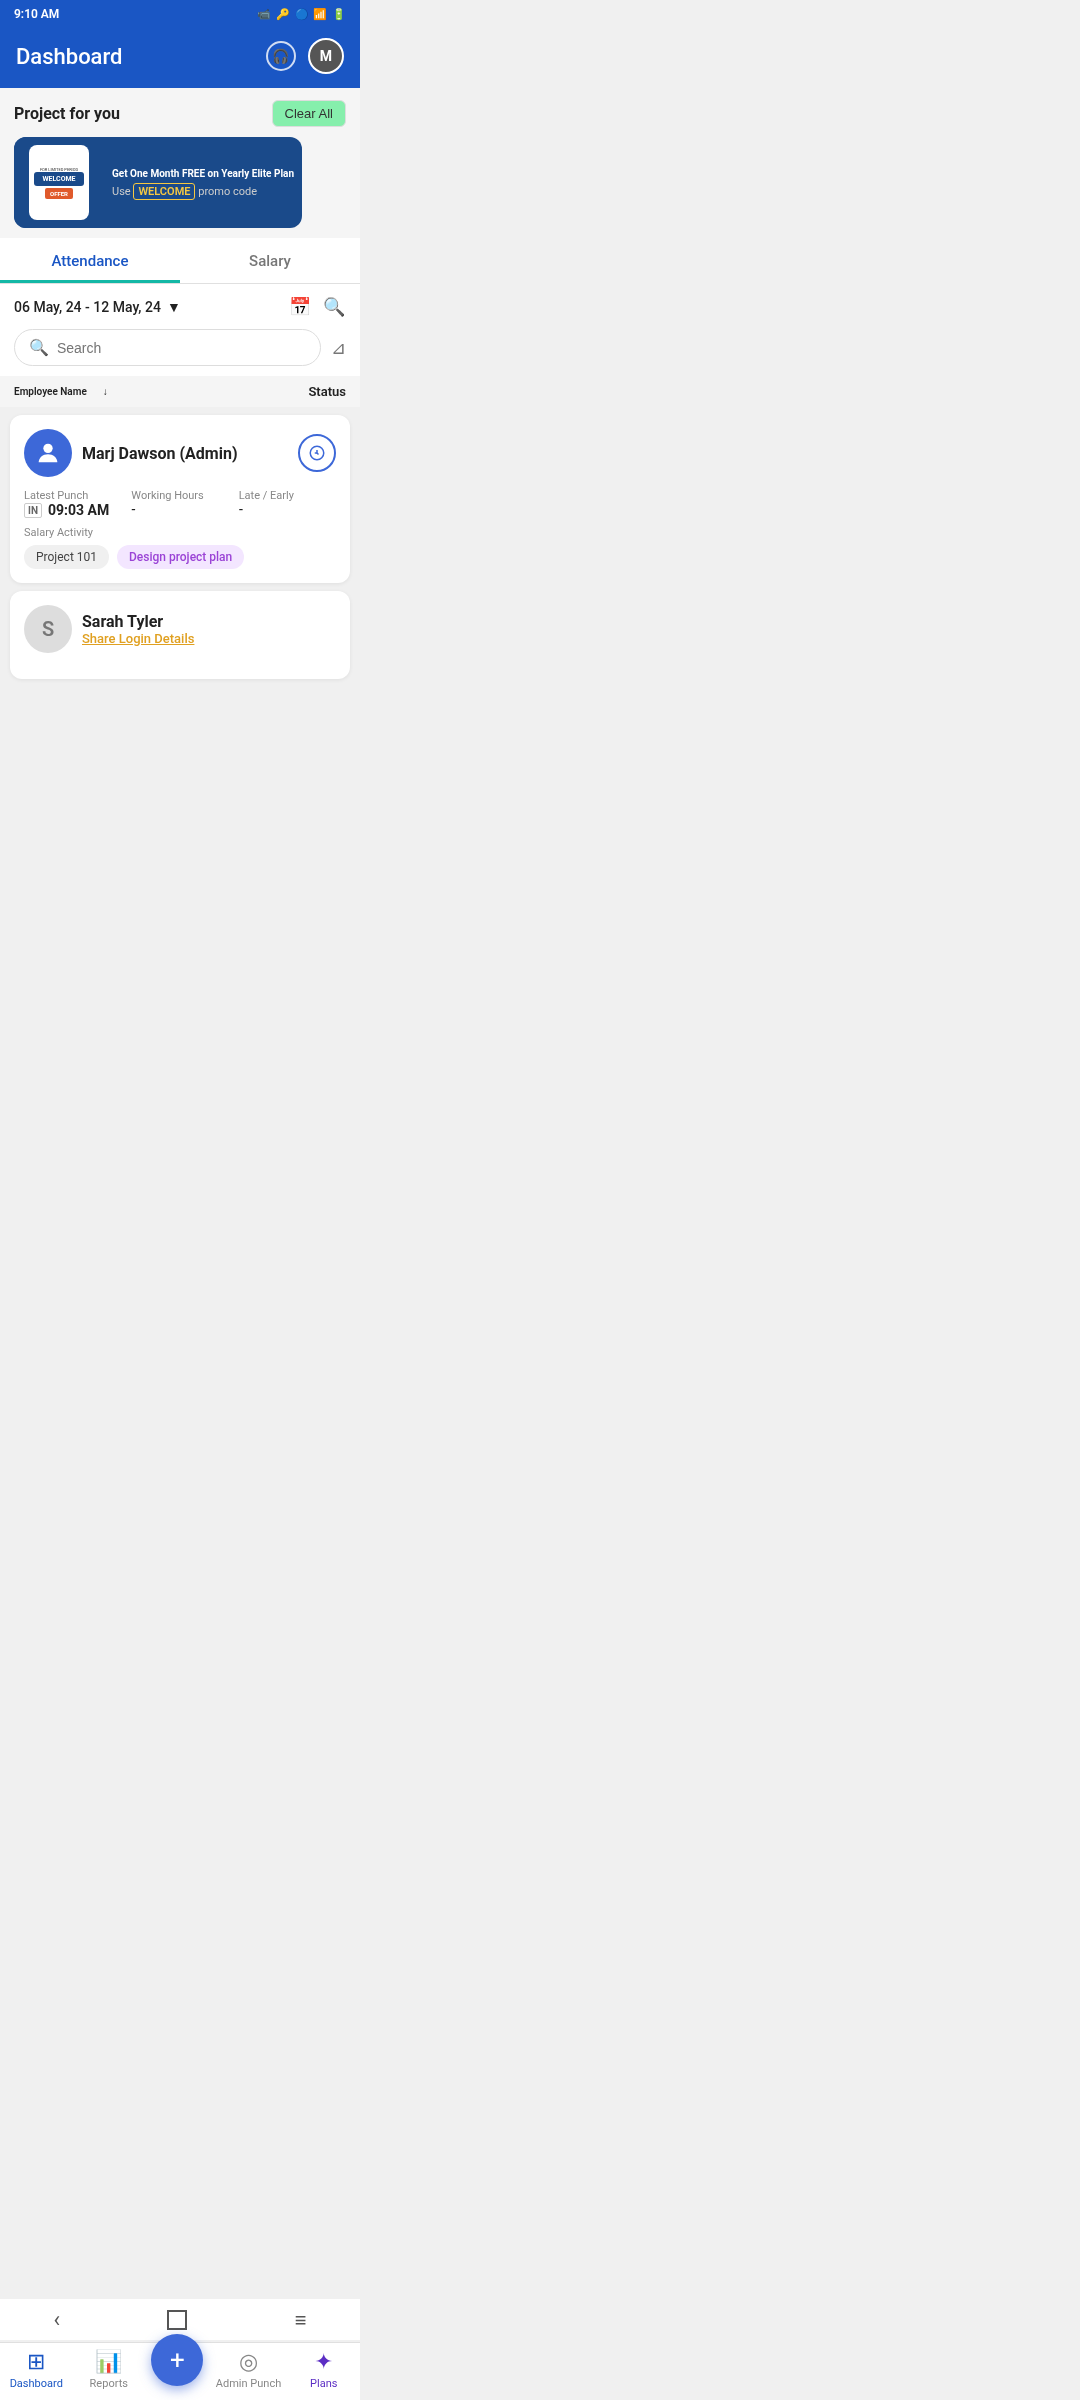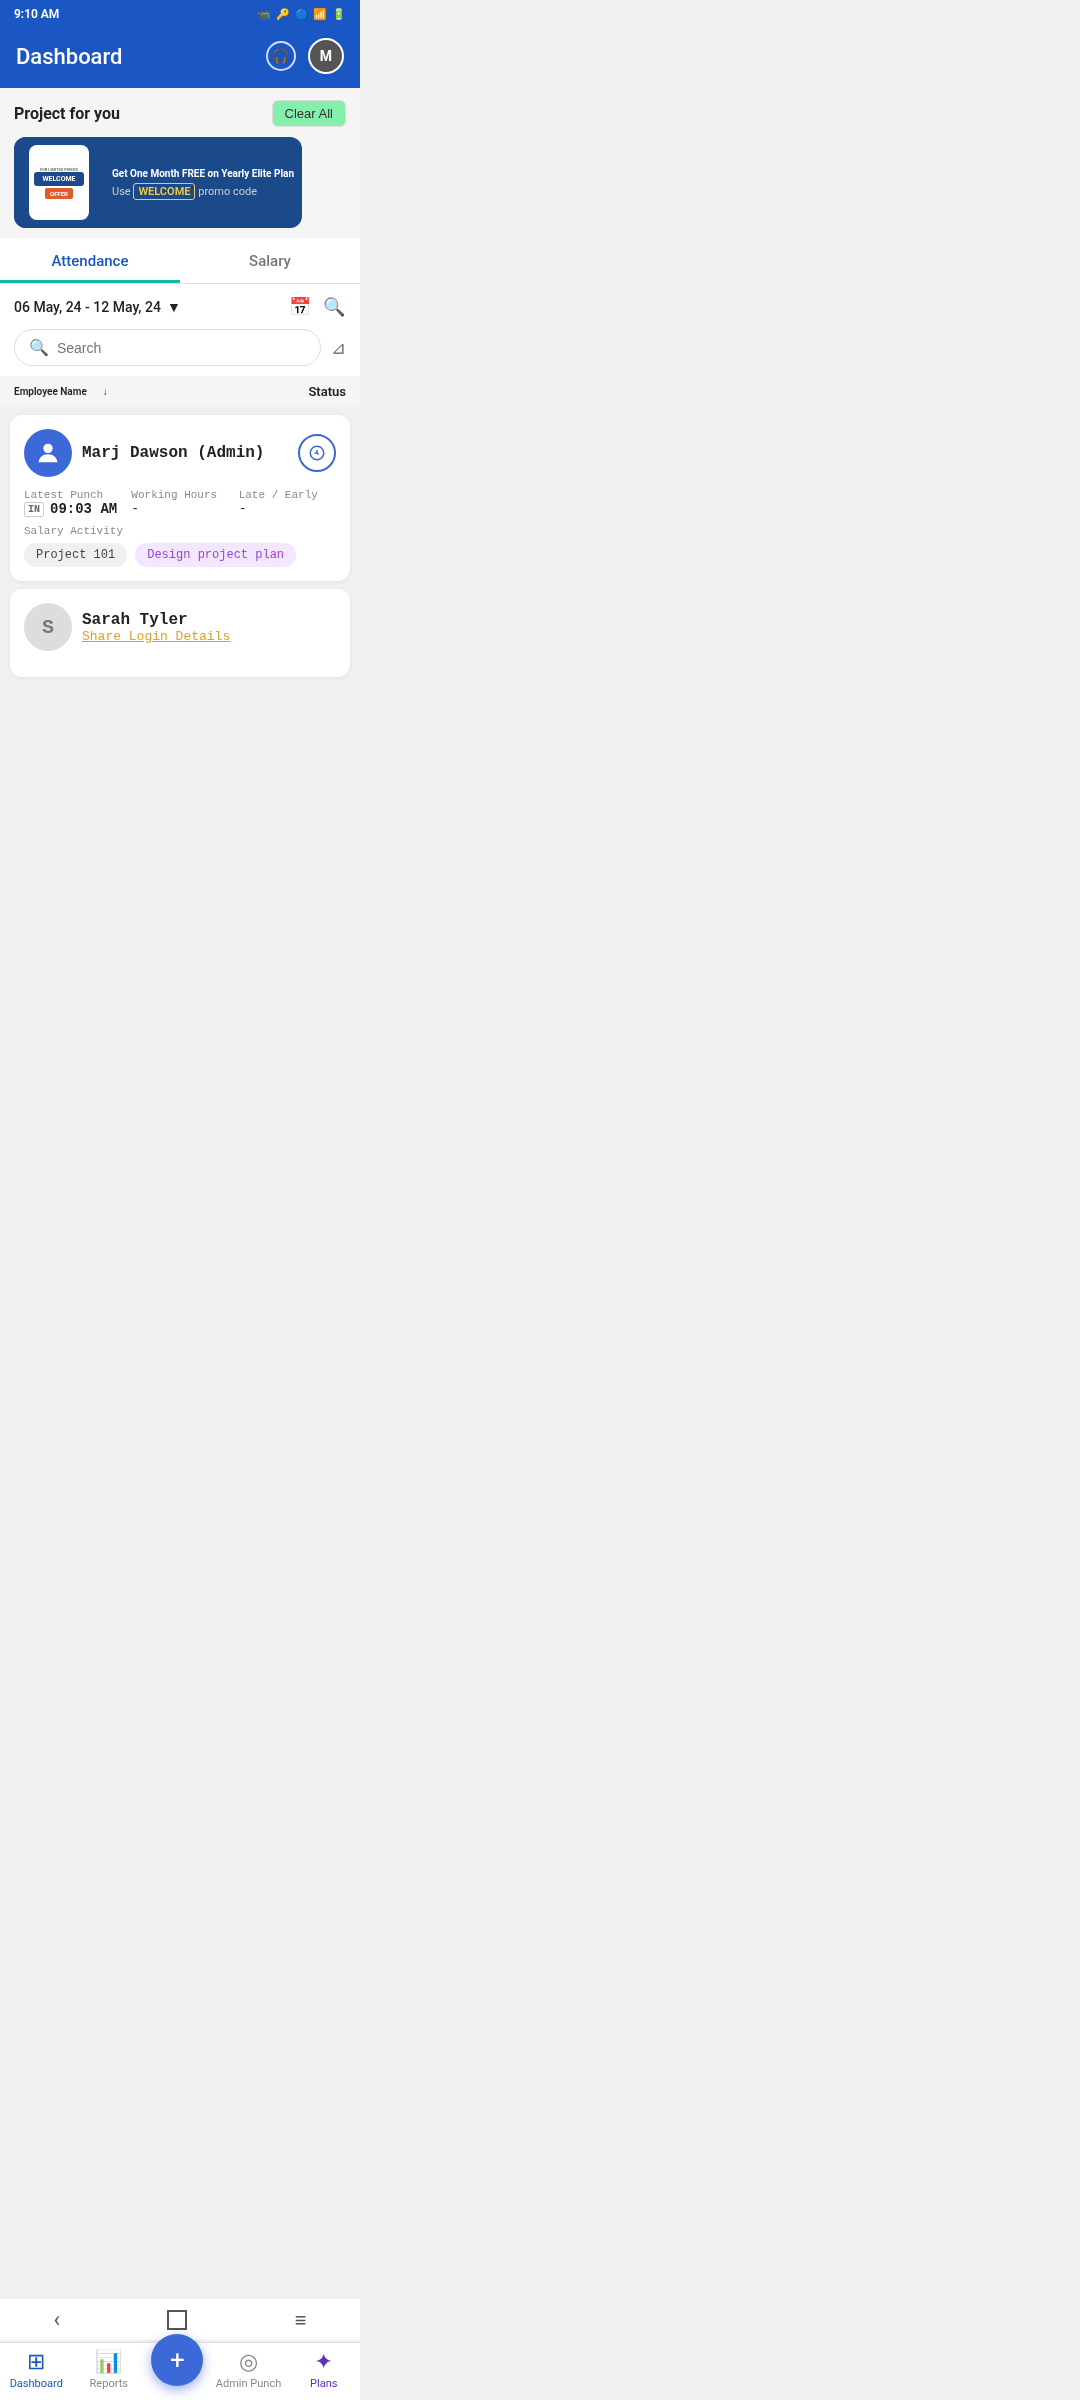--- a/index.html
+++ b/index.html
@@ -294,21 +294,20 @@
       padding: 8px 10px;
       display: flex;
       flex-direction: column;
       gap: 8px;
     }
     .emp-card {
       background: white;
       border-radius: 12px;
       padding: 14px;
       box-shadow: 0 1px 4px rgba(0,0,0,0.07);
-      font-family: Liberation Mono, monospace;
     }
     .emp-card-header {
       display: flex;
       align-items: center;
       gap: 10px;
       margin-bottom: 12px;
     }
     .emp-avatar {
       width: 48px;
       height: 48px;

